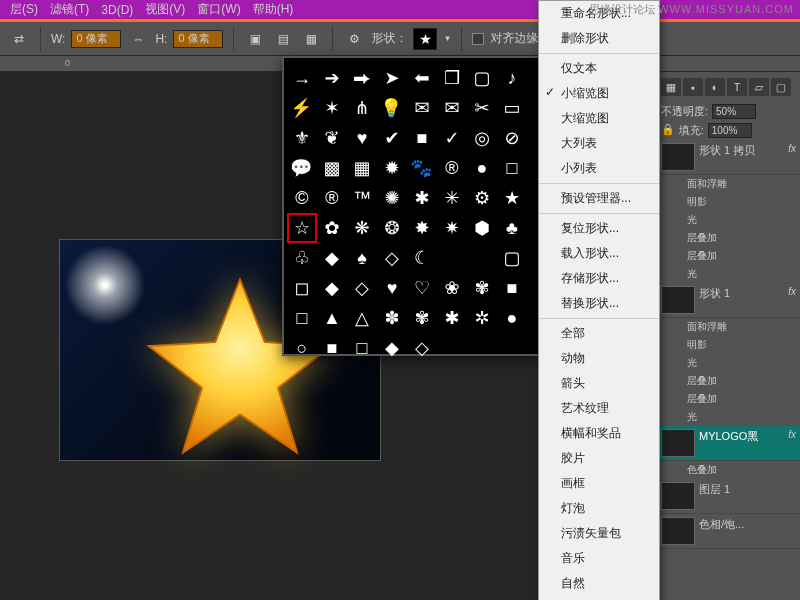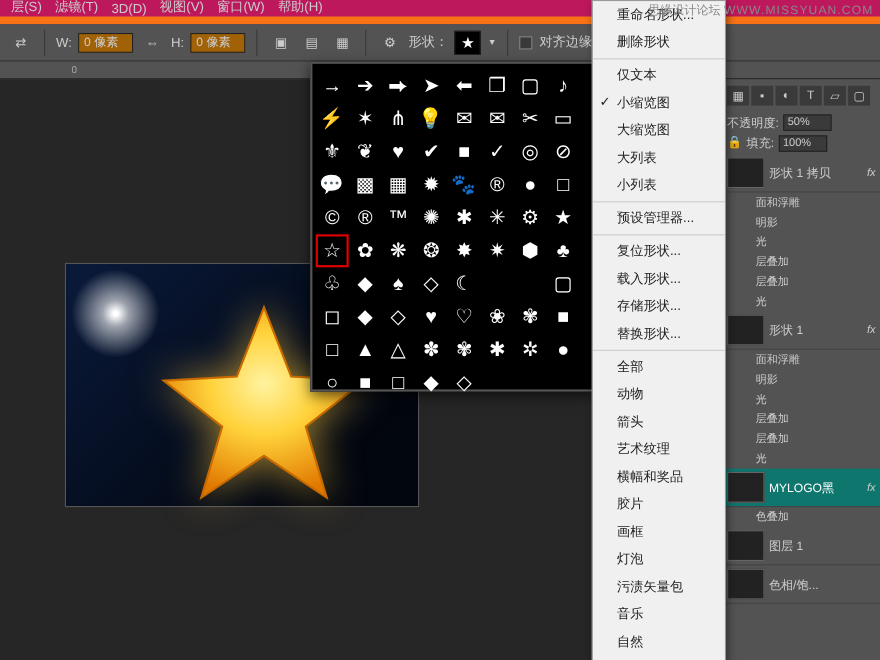--- a/index.html
+++ b/index.html
@@ -1,17 +1,17 @@
 <!DOCTYPE html>
 <html><head>
 <meta charset="utf-8">
 <style>
   * { box-sizing: border-box; margin: 0; padding: 0; font-family: "Microsoft YaHei", sans-serif; }
   body { background: #535353; color: #ccc; font-size: 12px; width: 800px; height: 600px; overflow: hidden; position: relative; }
-  .menubar { background: #be185d; height: 22px; display: flex; align-items: flex-end; padding: 0 4px; border-bottom: 7px solid #f97316; }
+  .menubar { background: #a21caf; height: 22px; display: flex; align-items: center; padding: 0 4px; border-bottom: 3px solid #f97316; }
   .menubar span { padding: 0 6px; cursor: default; }
   .optbar { background: #535353; height: 34px; display: flex; align-items: center; padding: 0 8px; border-bottom: 1px solid #2a2a2a; gap: 6px; }
   .optbar .divider { width: 1px; height: 24px; background: #3a3a3a; margin: 0 4px; }
   .optbar input.num { width: 50px; background: #a16207; border: 1px solid #222; color: #ccc; padding: 2px 4px; font-size: 11px; }
   .optbar .iconbtn { width: 22px; height: 22px; display: inline-flex; align-items: center; justify-content: center; background: #535353; border: 1px solid transparent; }
   .shape-prev { width: 24px; height: 22px; background: #000; display: inline-flex; align-items: center; justify-content: center; border: 1px solid #222; }
   .star { color: #fff; font-size: 14px; }
   .checkbox { width: 12px; height: 12px; border: 1px solid #888; background: #3a3a3a; display: inline-block; }
   .ruler { height: 16px; background: #535353; border-bottom: 1px solid #2a2a2a; position: relative; }
   .ruler .tickn { position: absolute; top: 2px; font-size: 9px; color: #aaa; }
@@ -23,21 +23,21 @@
   .shape-cell { width: 28px; height: 28px; display: flex; align-items: center; justify-content: center; color: #fff; font-size: 18px; }
   .shape-cell.sel { outline: 2px solid #d00; outline-offset: -1px; }
   .shape-gear { position: absolute; right: -24px; top: 6px; width: 18px; height: 18px; color: #ccc; display: flex; align-items: center; justify-content: center; }
   .ctxmenu { position: absolute; left: 538px; top: 0; width: 122px; background: #f0f0f0; color: #222; border: 1px solid #999; box-shadow: 2px 2px 8px rgba(0,0,0,.5); z-index: 20; font-size: 12px; }
   .ctxmenu .mi { padding: 4px 12px 4px 22px; position: relative; white-space: nowrap; }
   .ctxmenu .sep { height: 1px; background: #ccc; margin: 2px 0; }
   .ctxmenu .chk::before { content: "✓"; position: absolute; left: 6px; }
   .layers { position: absolute; right: 0; top: 72px; width: 144px; height: 528px; background: #535353; border-left: 1px solid #2a2a2a; font-size: 11px; z-index: 5; overflow: hidden; }
   .layers .row { display: flex; align-items: flex-start; gap: 4px; padding: 2px 4px; }
   .layers .perc { width: 44px; background: #3a3a3a; border: 1px solid #222; color: #ccc; padding: 1px 3px; font-size: 10px; }
-  .layers .layer { display: flex; align-items: center; gap: 4px; padding: 3px 4px; border-bottom: 1px solid #444; position: relative; }
+  .layers .layer { display: flex; align-items: flex-start; gap: 4px; padding: 3px 4px; border-bottom: 1px solid #444; position: relative; }
   .layers .layer.sel { background: #0f766e; color: #fff; }
   .layers .thumb { width: 34px; height: 28px; background: #222; border: 1px solid #666; flex-shrink: 0; }
   .layers .fx { position: absolute; right: 4px; font-style: italic; color: #ccc; font-size: 10px; }
   .layers .sublayer { padding: 2px 4px 2px 30px; font-size: 10px; color: #ccc; }
   .branding { position: absolute; right: 6px; top: 2px; font-size: 11px; color: #888; z-index: 30; letter-spacing: 0; }
   svg.bigstarsvg { filter: drop-shadow(0 0 18px rgba(255,200,60,.6)); }
   .typeicons { display: flex; gap: 2px; padding: 6px 4px; }
   .typeicons .ti { width: 20px; height: 18px; background: #3a3a3a; display: flex; align-items: center; justify-content: center; font-size: 11px; }
 </style>
 </head>

